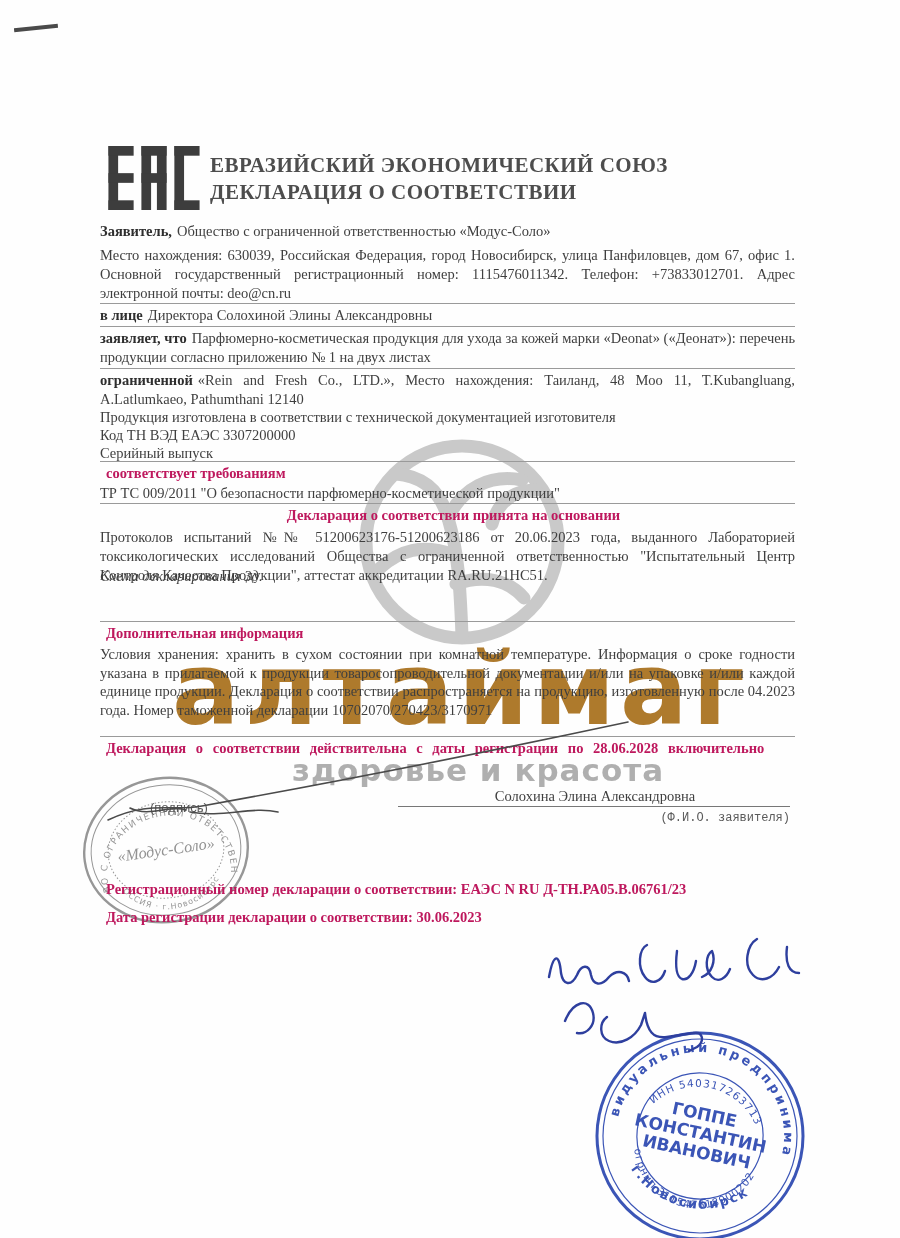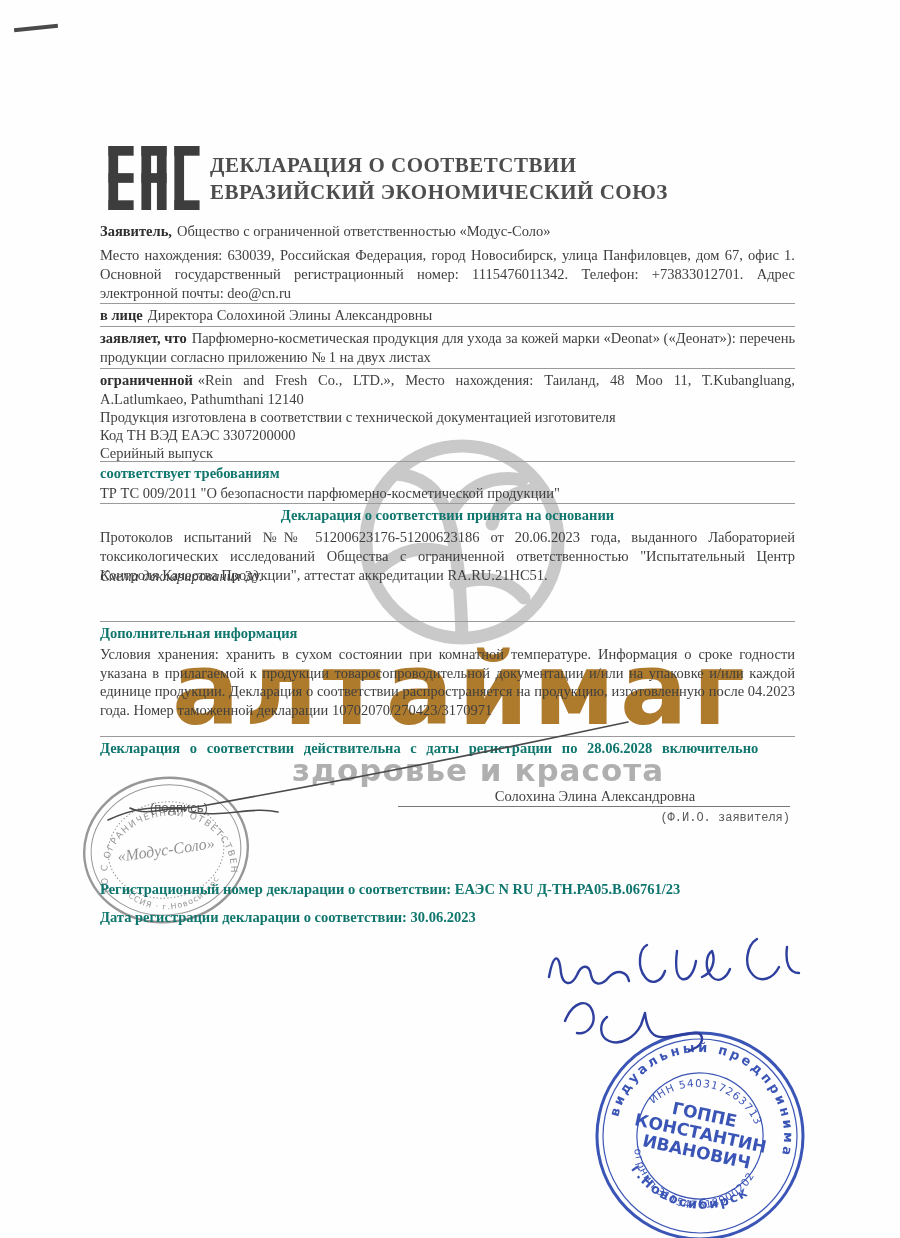--- a/index.html
+++ b/index.html
@@ -2,21 +2,21 @@
 <html><head>
 <meta charset="utf-8">
 <style>
   html,body{margin:0;padding:0;background:#e9e9e9;}
   .page{position:relative;width:900px;height:1238px;background:#fefefe;margin:0 auto;overflow:hidden;
         font-family:"Liberation Serif", serif;color:#3f3f3f;}
   .abs{position:absolute;}
   .txt{font-size:14.5px;line-height:19px;}
   .just{text-align:justify;}
   .lbl{font-weight:bold;color:#2e2e2e;margin-right:5px;}
-  .boldline{font-weight:bold;color:#0f766e;}
+  .boldline{font-weight:bold;color:#be185d;margin-left:6px;}
   .rule{border-top:1px solid #9a9a9a;height:0;width:695px;left:100px;}
   .title{font-weight:bold;color:#4d4d4d;font-size:21px;line-height:27px;letter-spacing:.5px;}
   .wm{mix-blend-mode:multiply;pointer-events:none;}
   .caption{font-family:"Liberation Sans", sans-serif;font-size:12px;color:#5a5a5a;}
   .content{z-index:2;}
 </style>
 </head>
 <body>
 
 <div class="page">
@@ -49,22 +49,22 @@
       <rect x="34" y="0" width="10" height="66"></rect>
         <rect x="50" y="0" width="10" height="66"></rect>
       <rect x="34" y="0" width="26" height="10"></rect>
         <rect x="34" y="28" width="26" height="10"></rect>
       <rect x="68" y="0" width="10" height="66"></rect>
         <rect x="68" y="0" width="26" height="10"></rect>
       <rect x="68" y="56" width="26" height="10"></rect>
     </g>
   </svg>
   <div class="abs content title" style="left:210px;top:152px;width:600px;">
+    <div>ЕВРАЗИЙСКИЙ ЭКОНОМИЧЕСКИЙ СОЮЗ</div>
     <div>ДЕКЛАРАЦИЯ О СООТВЕТСТВИИ</div>
-    <div>ЕВРАЗИЙСКИЙ ЭКОНОМИЧЕСКИЙ СОЮЗ</div>
   </div>
 
   <div class="abs content txt" style="left:100px;top:222px;width:695px;">
     <span class="lbl">Заявитель,</span><span>Общество с ограниченной ответственностью «Модус-Соло»</span>
   </div>
 
   <div class="abs content txt just" style="left:100px;top:246px;width:695px;">Место нахождения: 630039, Российская Федерация, город Новосибирск, улица Панфиловцев, дом 67, офис 1. Основной государственный регистрационный номер: 1115476011342. Телефон: +73833012701. Адрес электронной почты: deo@cn.ru</div>
 
   <div class="abs rule" style="top:303px;"></div>
 

